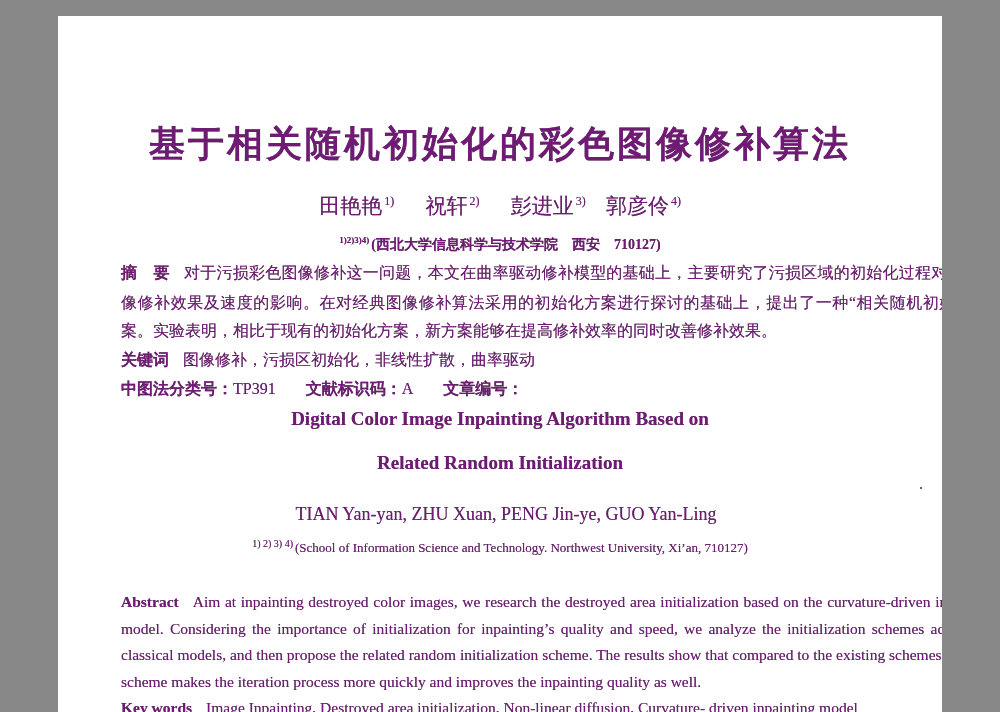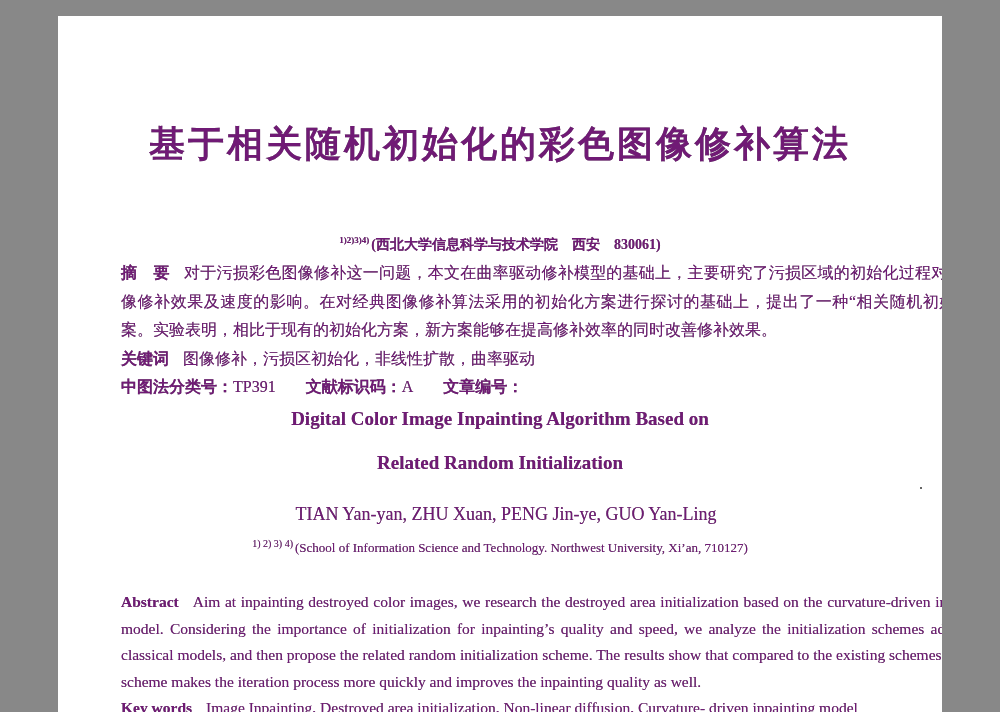--- a/index.html
+++ b/index.html
@@ -46,21 +46,21 @@
   .affil-cn sup { font-size: 9px; vertical-align: super; margin-right: 2px; }
 
   .block-cn {
     position: absolute;
     top: 243px; left: 63px; width: 875px;
     font-size: 16px;
     line-height: 28.5px;
     font-family: "Liberation Serif", "DejaVu Serif", serif;
   }
   .block-cn p { margin: 0; text-align: justify; }
-  .label-b { font-weight: bold; font-family: Liberation Sans, sans-serif; }
+  .label-b { font-weight: bold; font-family: Liberation Mono, monospace; }
   .gap-s { display: inline-block; width: 14px; }
   .gap-m { display: inline-block; width: 30px; }
 
   .title-en-1, .title-en-2 {
     position: absolute; left: 0; right: 0;
     text-align: center;
     font-size: 19px;
     font-weight: bold;
     font-family: "Liberation Serif", "DejaVu Serif", serif;
   }
@@ -109,23 +109,29 @@
     border-radius: 50%;
   }
 </style>
 </head>
 <body>
 
 <div class="page">
 
   <div class="title-cn">基于相关随机初始化的彩色图像修补算法</div>
 
+  <div class="authors-cn">
+    <span class="author"><span>田艳艳</span><sup>1)</sup></span>
+    <span class="author"><span>祝轩</span><sup>2)</sup></span>
+    <span class="author"><span>彭进业</span><sup>3)</sup></span>
+    <span class="author"><span>郭彦伶</span><sup>4)</sup></span>
+  </div>
 
   <div class="affil-cn">
-    <sup>1)2)3)4)</sup><span>(西北大学信息科学与技术学院　西安　830061)</span>
+    <sup>1)2)3)4)</sup><span>(西北大学信息科学与技术学院　西安　710127)</span>
   </div>
 
   <div class="block-cn">
     <p>
       <span class="label-b">摘　要</span><span class="gap-s"></span><span>对于污损彩色图像修补这一问题，本文在曲率驱动修补模型的基础上，主要研究了污损区域的初始化过程对彩色图像修补效果及速度的影响。在对经典图像修补算法采用的初始化方案进行探讨的基础上，提出了一种“相关随机初始化”方案。实验表明，相比于现有的初始化方案，新方案能够在提高修补效率的同时改善修补效果。</span>
     </p>
     <p>
       <span class="label-b">关键词</span><span class="gap-s"></span><span>图像修补，污损区初始化，非线性扩散，曲率驱动</span>
     </p>
     <p>

